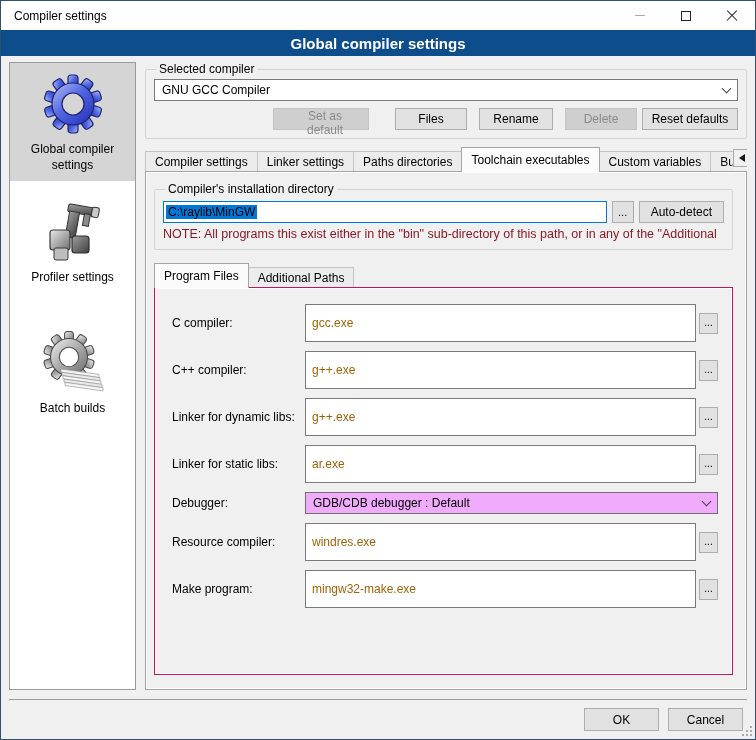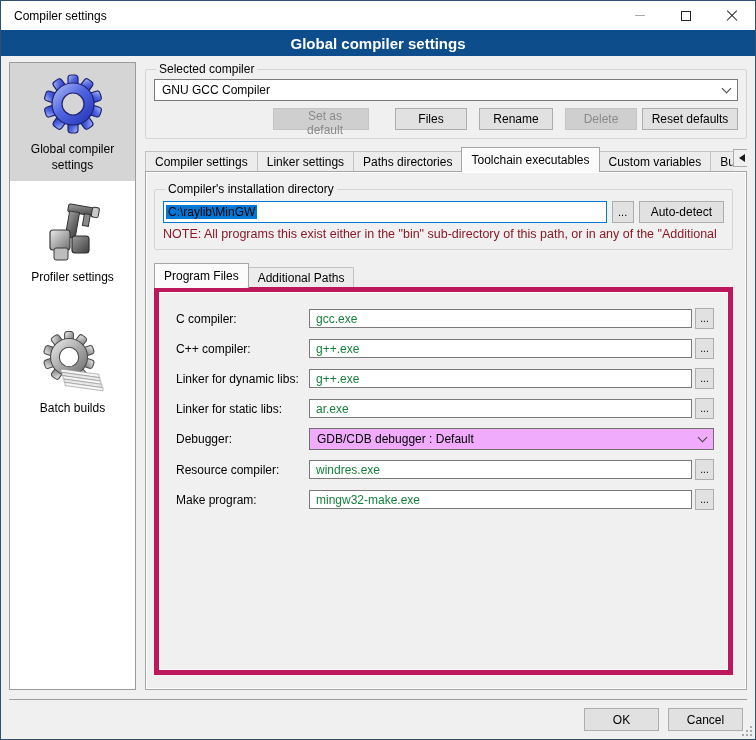--- a/index.html
+++ b/index.html
@@ -72,28 +72,28 @@
   
   .dir-row { display:flex; gap:5px; margin-top:4px; align-items:center; }
   .path-input { flex:1; height:22px; border:1px solid var(--sel,#0078d7); background:#fff;
                 display:flex; align-items:center; padding:0 2px; }
   .path-sel { background:var(--sel,#0078d7); color:#000000; padding:0 2px; white-space:nowrap; }
   .browse-sm { width:22px; height:22px; padding:0; font-size:11px; line-height:1; flex-shrink:0; }
   .b-auto { padding:0 11px; flex-shrink:0; }
   .note { margin-top:4px; color:var(--note,#8b1a26); white-space:nowrap; overflow:hidden; font-size:12.5px; }
   
   .subwrap { margin-top:13px; flex:1; display:flex; flex-direction:column; min-height:0; }
-  .subpage { flex:1; border:5px solid #be185d; background:#f0f0f0; margin-top:-1px;
+  .subpage { flex:1; border:1px solid #be185d; background:#f0f0f0; margin-top:-1px;
              box-shadow:inset 1px 1px 0 #fdfdfd, inset -1px -1px 0 #fdfdfd;
              padding:4px 14px 0 17px; }
   
   .frow { display:flex; align-items:center; margin-top:9px; }
   .flabel { width:133px; flex-shrink:0; }
-  .finput { flex:1; height:19px; border:1px solid #7a7a7a; background:#fff; padding:0 6px;
-            font-family:"Liberation Sans",sans-serif; font-size:12px; color:#15803d; min-width:0; }
+  .finput { flex:1; height:38px; border:1px solid #7a7a7a; background:#fff; padding:0 6px;
+            font-family:"Liberation Sans",sans-serif; font-size:12px; color:#a16207; min-width:0; }
   .fbrowse { width:19px; height:21px; padding:0; margin-left:3px; font-size:10px; line-height:1; flex-shrink:0; }
   .fcombo { flex:1; height:22px; margin-top:0; }
   
   .footer { flex-shrink:0; height:40px; border-top:1px solid #9f9f9f; margin:0 8px;
             display:flex; justify-content:flex-end; align-items:flex-start;
             padding:8px 4px 0 0; gap:9px; position:relative; }
   .b-ok,.b-cancel { width:75px; height:23px; }
   .grip { position:absolute; right:-6px; bottom:2px; width:13px; height:13px; }
   .grip i { position:absolute; width:2px; height:2px; background:#a9a9a9; }
   .grip i:nth-child(1){ right:1px; bottom:9px; }

